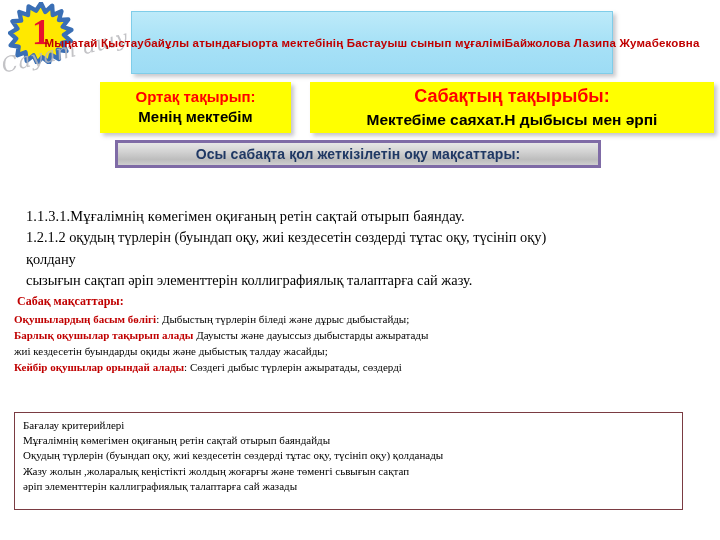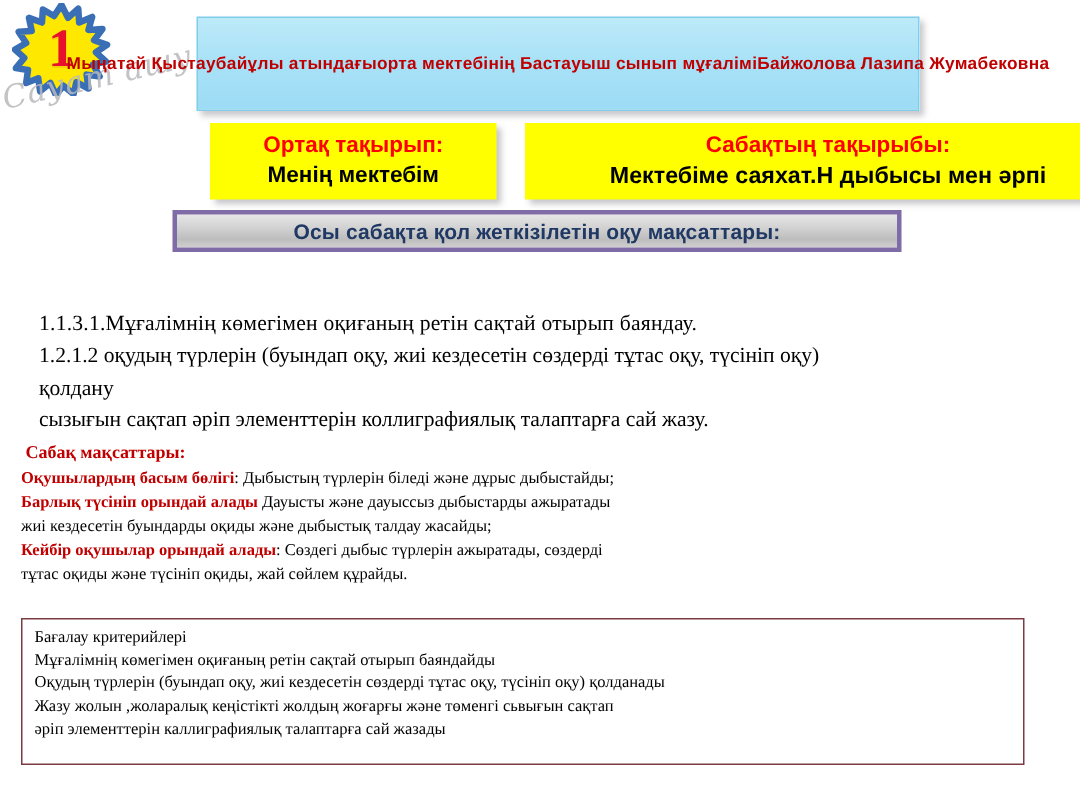--- a/index.html
+++ b/index.html
@@ -94,21 +94,20 @@
   
   .yellow-box {
     position: absolute;
     background: #ffff00;
     box-shadow: 3px 3px 4px rgba(120,120,130,0.42);
     box-sizing: border-box;
     display: flex;
     flex-direction: column;
     align-items: center;
     justify-content: center;
-    margin-left: 40px;
   }
   #common-topic-box {
     left: 100px;
     top: 82px;
     width: 191px;
     height: 51px;
   }
   #lesson-topic-box {
     left: 310px;
     top: 82px;
@@ -125,21 +124,21 @@
   }
   .yb-value {
     font-family: "Liberation Sans", sans-serif;
     font-weight: bold;
     font-size: 15px;
     color: #000000;
     line-height: 1.25;
     white-space: nowrap;
     margin-top: 2px;
   }
-  #lesson-topic-box .yb-title { font-size: 15px; }
+  #lesson-topic-box .yb-title { font-size: 18px; }
   #lesson-topic-box .yb-value { font-size: 15.5px; }
 
   
   #objectives-banner {
     position: absolute;
     left: 115px;
     top: 140px;
     width: 486px;
     height: 28px;
     border: 3px solid #7f6ba6;
@@ -262,30 +261,27 @@
   <p id="obj-2b" class="obj-para">қолдану</p>
   <p id="obj-3b" class="obj-para">сызығын  сақтап әріп  элементтерін коллиграфиялық талаптарға сай жазу.</p>
 </div>
 
 <div id="goals-block">
   <div id="goals-title">Сабақ мақсаттары:</div>
   <p class="goal-line">
     <span class="goal-head">Оқушылардың басым бөлігі</span><span>: </span><span>Дыбыстың түрлерін біледі және дұрыс дыбыстайды;</span>
   </p>
   <p class="goal-line">
-    <span class="goal-head">Барлық түсініп орындай алады</span><span> </span><span>Дауысты және дауыссыз дыбыстарды ажыратады</span>
+    <span class="goal-head">Барлық оқушылар тақырып алады</span><span> </span><span>Дауысты және дауыссыз дыбыстарды ажыратады</span>
   </p>
   <p class="goal-line">
     <span>жиі кездесетін буындарды  оқиды және  дыбыстық талдау жасайды;</span>
   </p>
   <p class="goal-line">
     <span class="goal-head">Кейбір оқушылар орындай алады</span><span>: </span><span>Сөздегі дыбыс түрлерін ажыратады, сөздерді</span>
-  </p>
-  <p class="goal-line">
-    <span>тұтас оқиды және  түсініп оқиды, жай сөйлем құрайды.</span>
   </p>
 </div>
 
 <div id="criteria-box">
   <p class="criteria-line">Бағалау критерийлері</p>
   <p class="criteria-line">Мұғалімнің  көмегімен  оқиғаның  ретін  сақтай  отырып  баяндайды</p>
   <p class="criteria-line">Оқудың түрлерін (буындап оқу, жиі кездесетін сөздерді тұтас оқу, түсініп оқу) қолданады</p>
   <p class="criteria-line">Жазу  жолын ,жоларалық кеңістікті жолдың  жоғарғы және  төменгі сьвығын  сақтап</p>
   <p class="criteria-line">әріп  элементтерін каллиграфиялық талаптарға сай жазады</p>
 </div>

